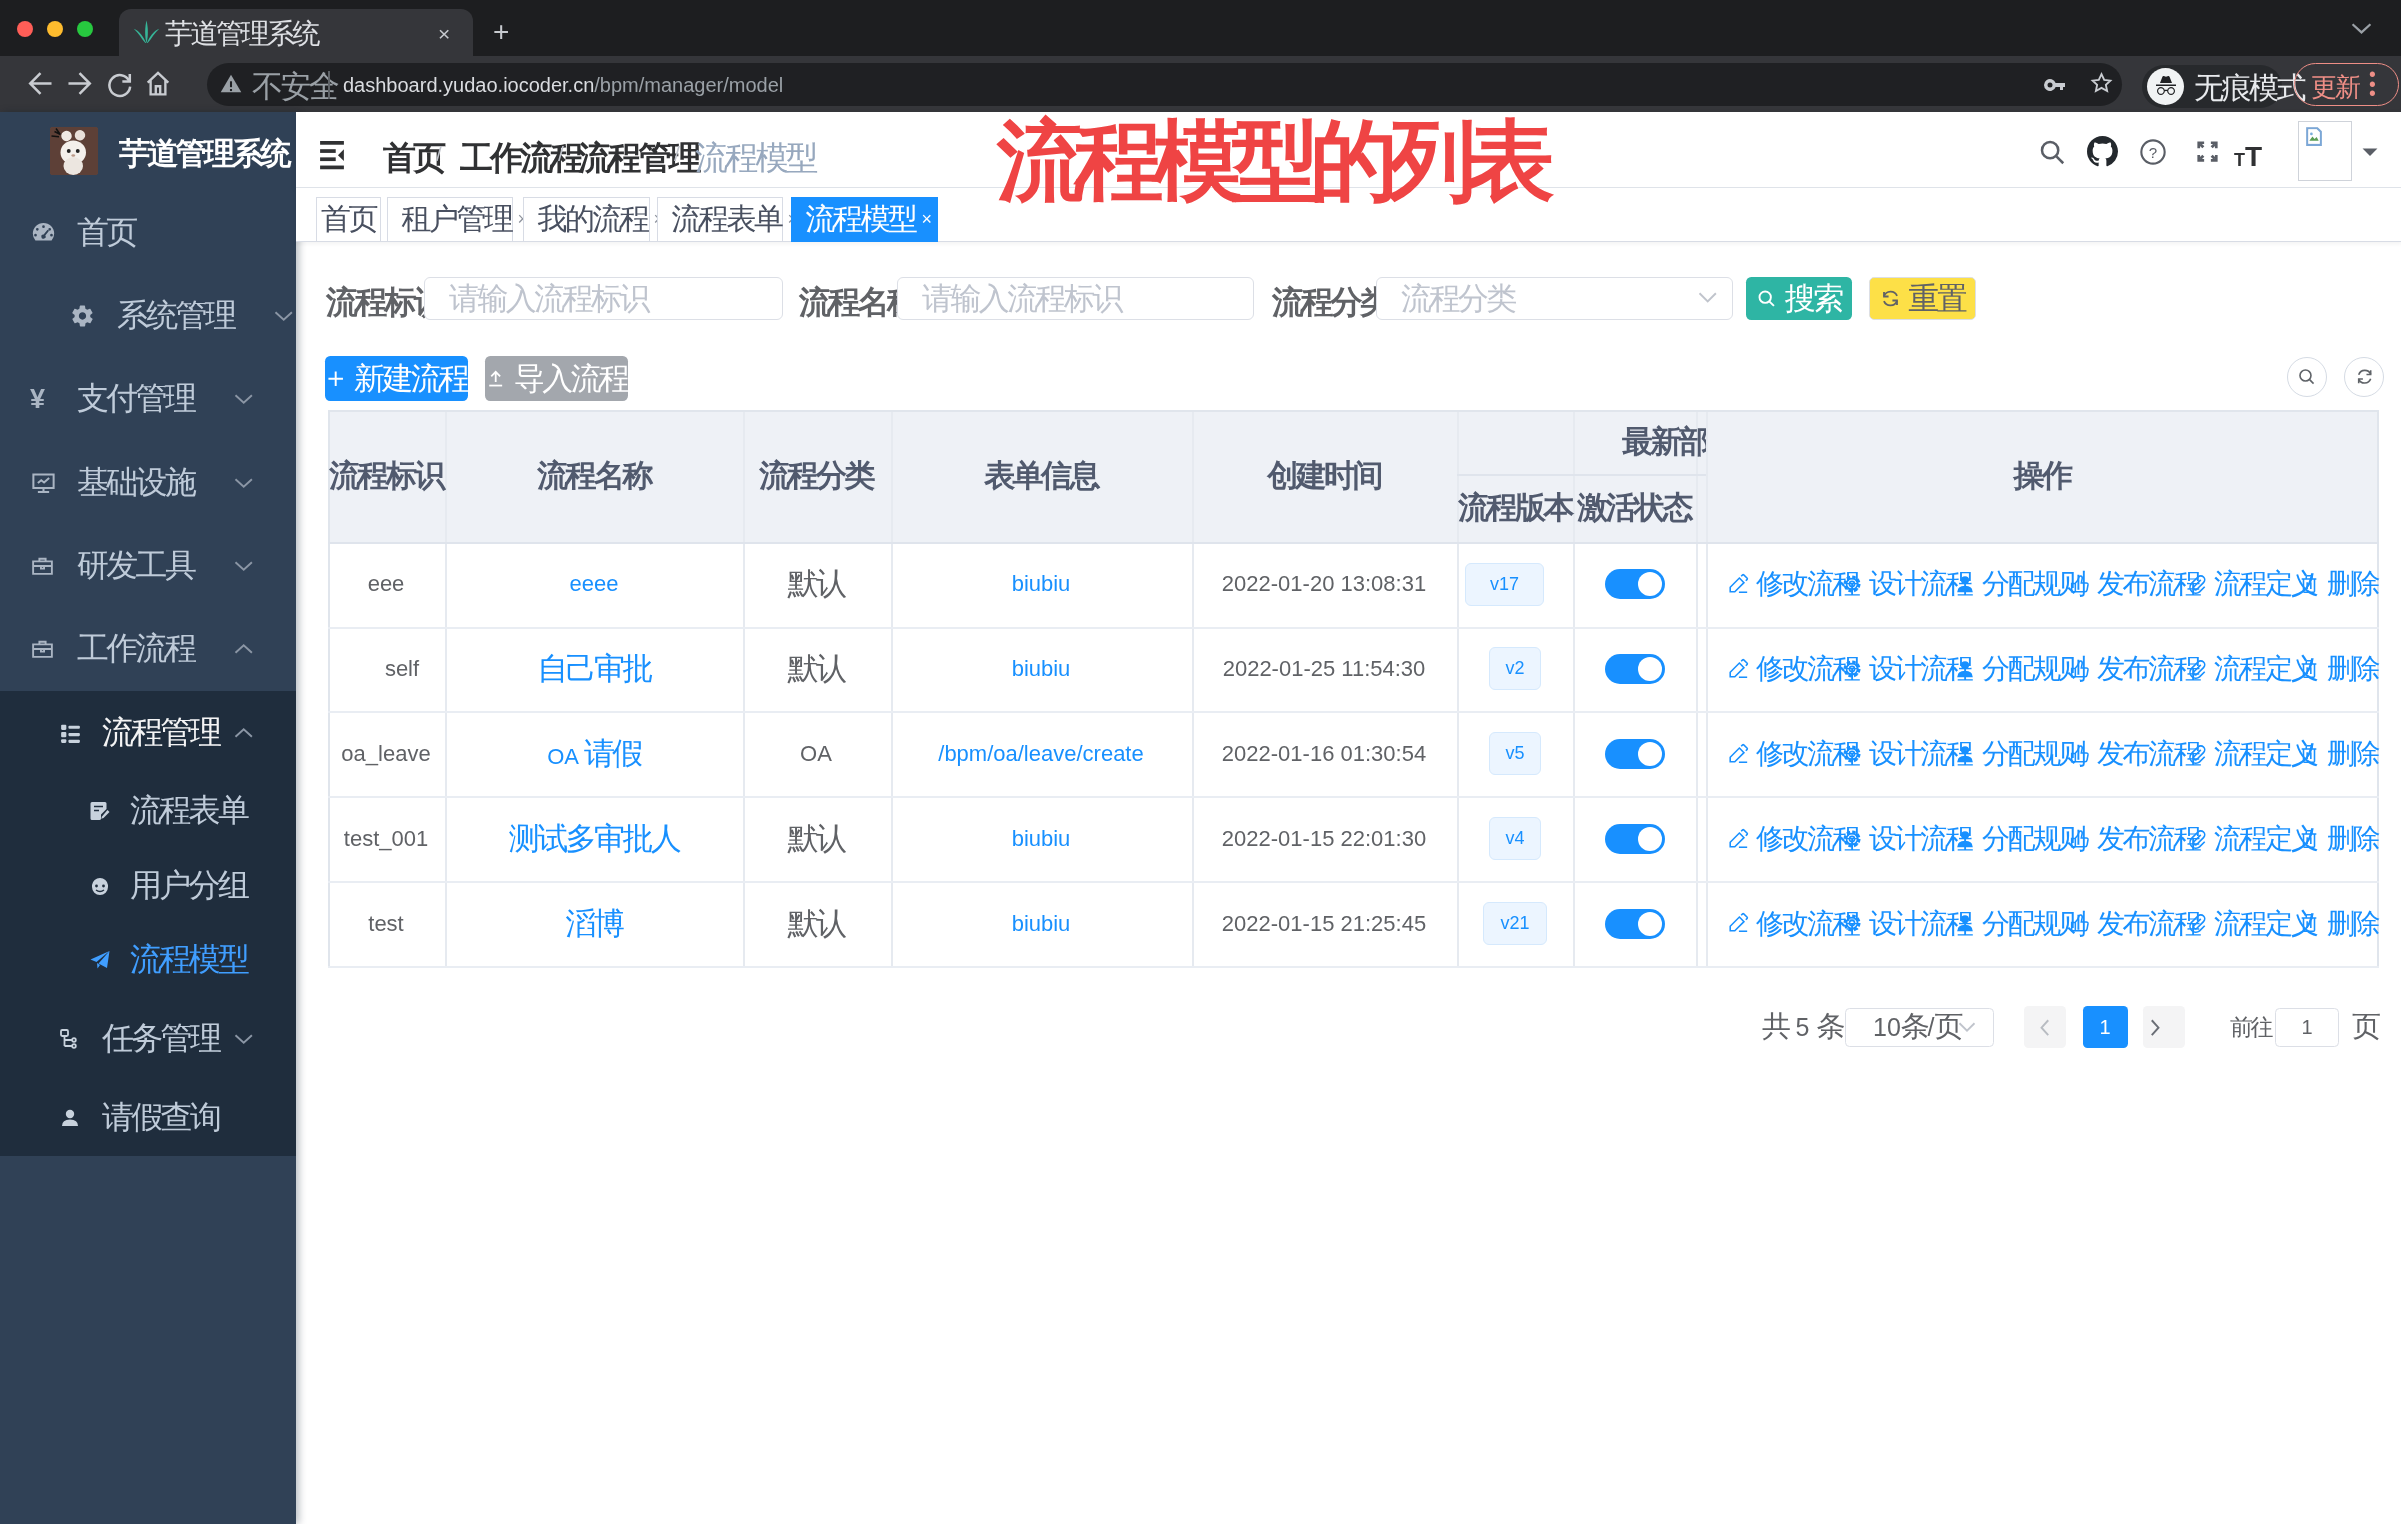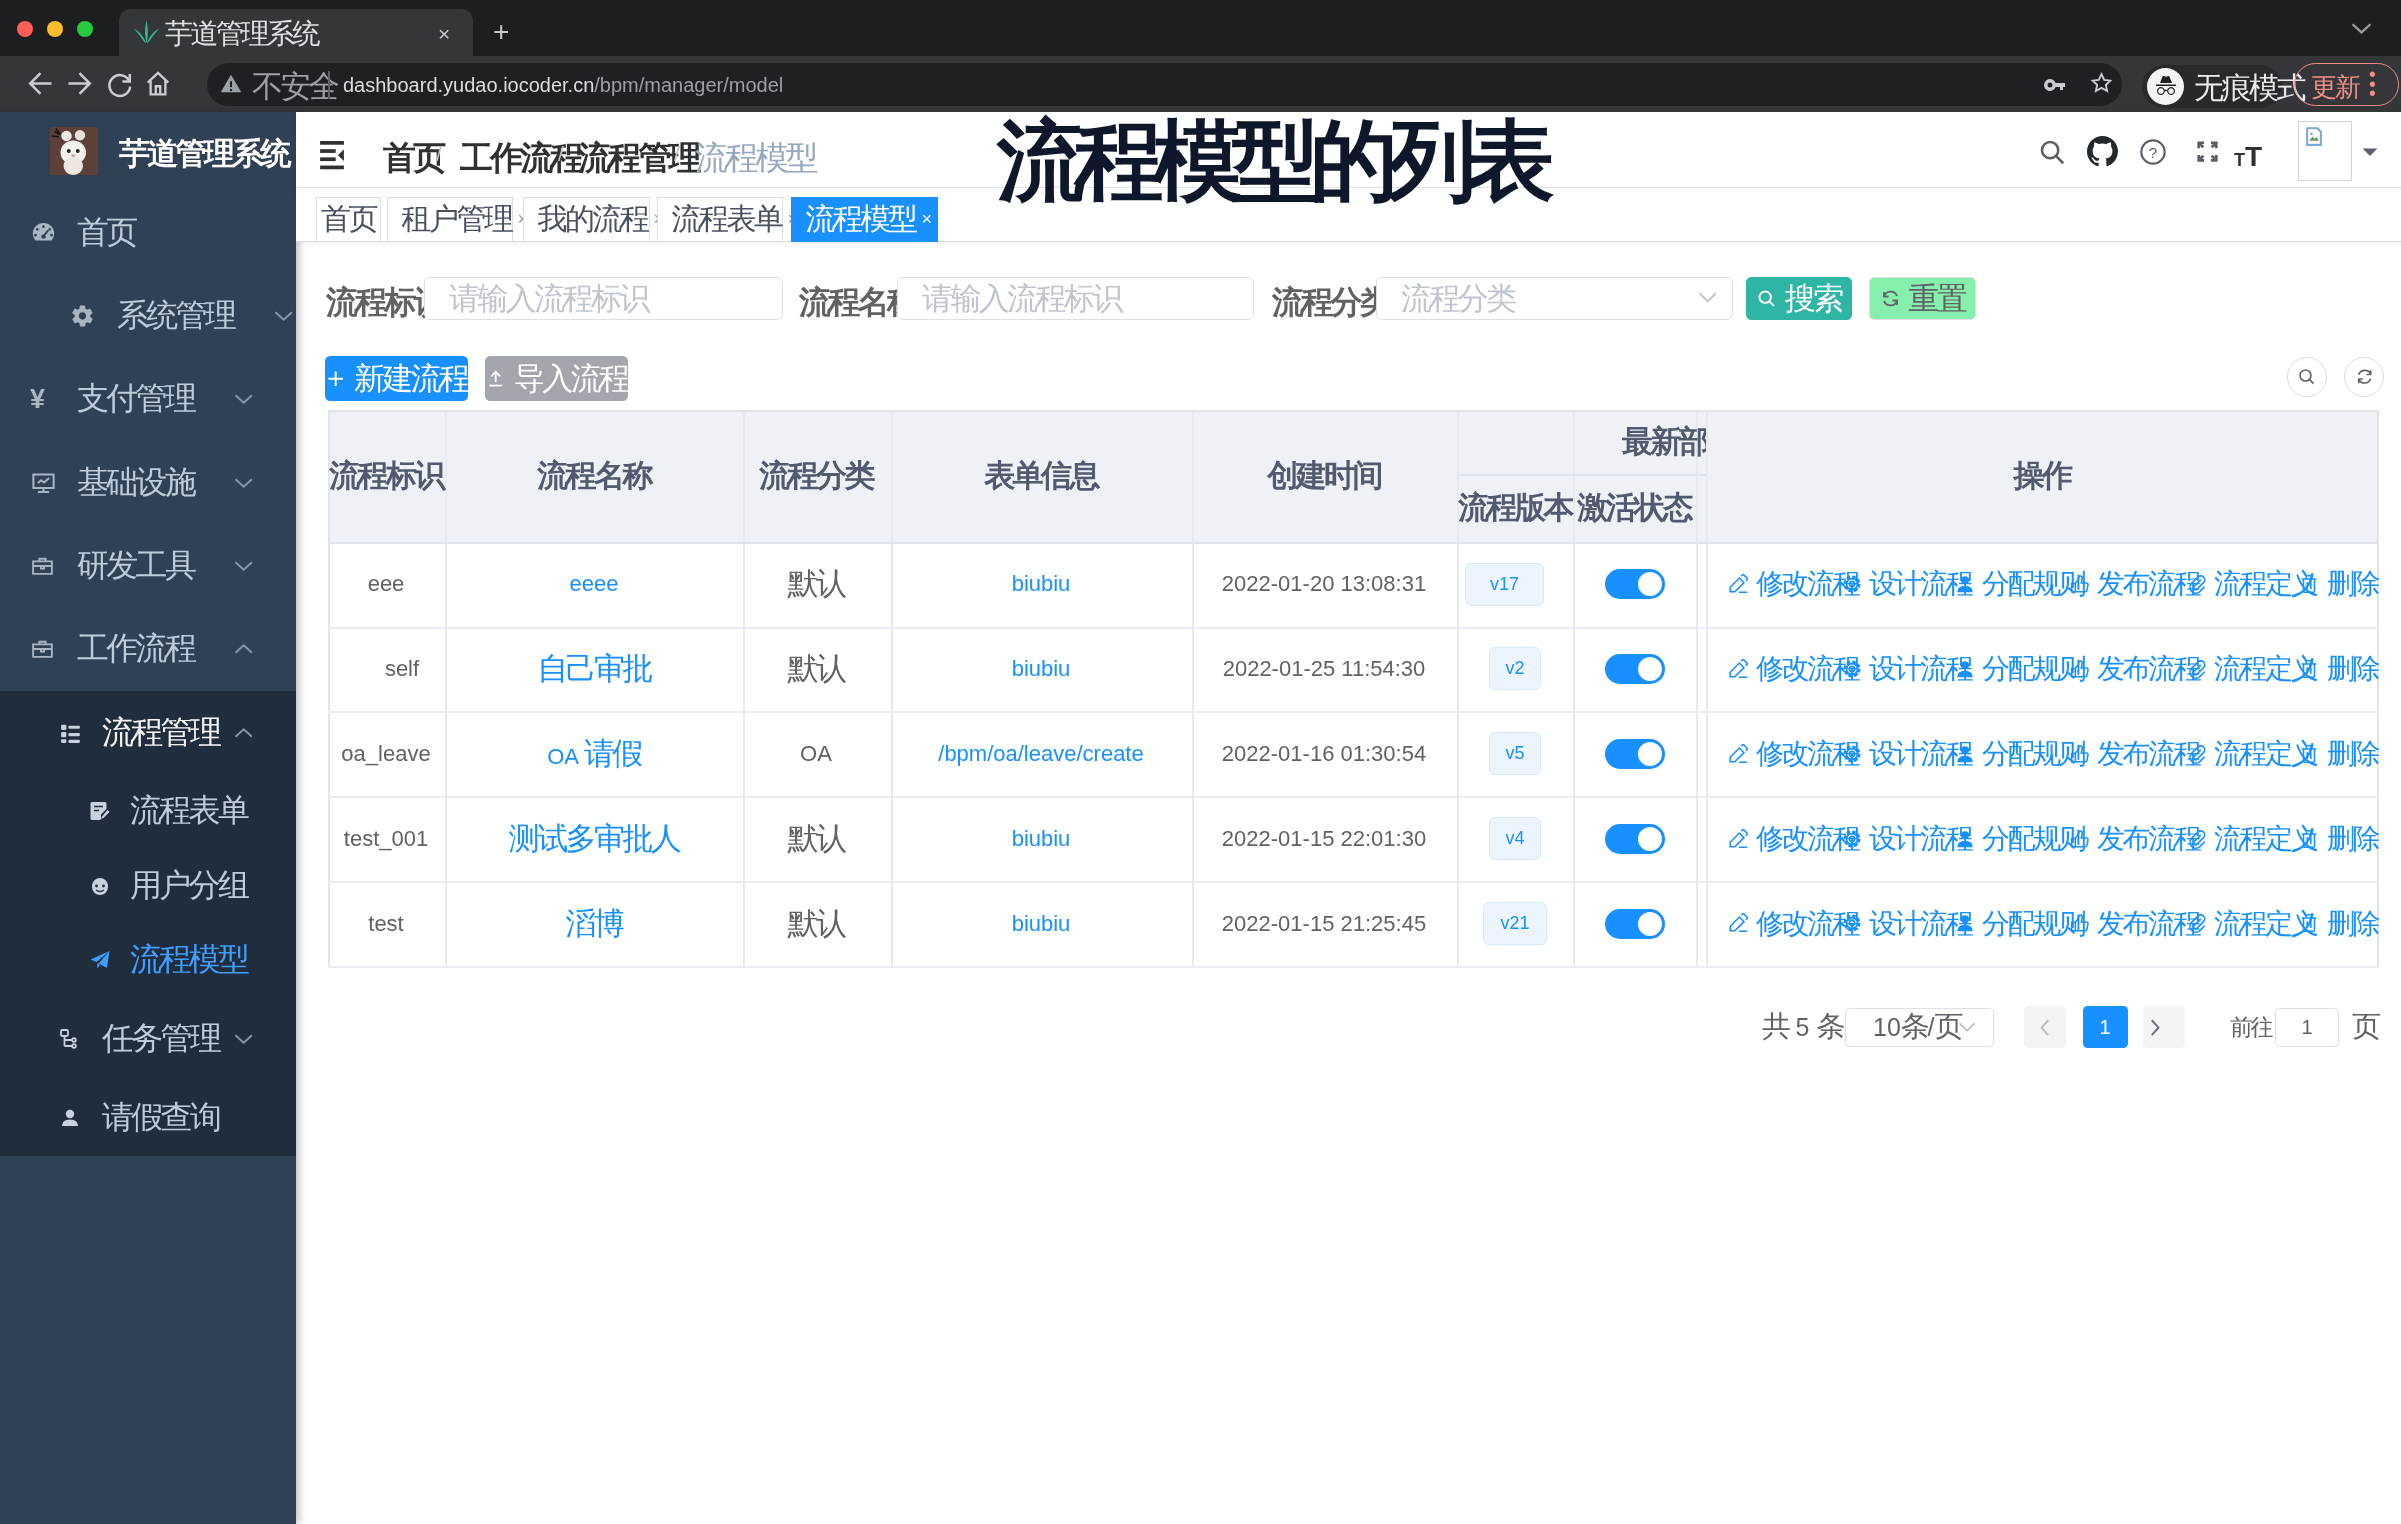--- a/index.html
+++ b/index.html
@@ -40,21 +40,21 @@
 .blue, .cc.blue { color:#1890ff !important; }
 .vtag { position:absolute; background:#ecf5ff; border:1.5px solid #d5e9fd; border-radius:6px;
   color:#1890ff; font-size:18px; text-align:center; }
 .switch { position:absolute; width:60px; height:30px; border-radius:15px; background:#1890ff; }
 .switch i { position:absolute; right:3px; top:3px; width:24px; height:24px; border-radius:50%; background:#fff; }
 .hl { position:absolute; transform:translate(-50%,-50%); color:#515a6e; font-weight:bold; font-size:31px; letter-spacing:-2.6px; white-space:nowrap; text-align:center;}
 .cc { position:absolute; transform:translate(-50%,-50%); color:#606266; font-size:22px; white-space:nowrap; }
 .act { position:absolute; color:#1890ff; font-size:28px; letter-spacing:-2.4px; white-space:nowrap; }
 
 .pgbtn { position:absolute; top:1006px; width:42px; height:42px; background:#f4f4f5; border-radius:4.5px; }
-#anno { left:997px; top:102px; color:#0f172a; font-size:88px; font-weight:bold; white-space:nowrap; letter-spacing:-9.7px;font-family:Liberation Mono, monospace;}
+#anno { left:997px; top:102px; color:#ef4444; font-size:88px; font-weight:bold; white-space:nowrap; letter-spacing:-9.7px;font-family:Liberation Mono, monospace;}
 </style>
 </head>
 <body>
 
 <div class="abs" id="strip"></div>
 <div class="abs tl" style="left:17px;background:#ff5e57;"></div>
 <div class="abs tl" style="left:47px;background:#febc2e;"></div>
 <div class="abs tl" style="left:77px;background:#27c93f;"></div>
 <div class="abs" id="tab"></div>
 <div class="abs" style="left:133px;top:19.4px;">
@@ -384,21 +384,21 @@
   <svg class="abs" style="right:15px;top:13.4px;" width="19.4" height="13.4" viewBox="0 0 26 18">
       <path d="M2 3 L13 14 L24 3" stroke="#c0c4cc" stroke-width="2.6" fill="none"></path>
     </svg>
 </div>
 <div class="btn" style="left:1746px;top:277px;width:106px;background:#2eb5a4;">
  <svg width="21" height="21" viewBox="0 0 24 24" style="margin-right:7.4px;">
       <circle cx="10.5" cy="10.5" r="6.5" stroke="#fff" stroke-width="2.2" fill="none"></circle>
       <path d="M15.5 15.5 L20.5 20.5" stroke="#fff" stroke-width="2.2"></path>
     </svg>搜索
 </div>
-<div class="btn" style="left:1869px;top:277px;width:107px;background:#86efac;border:1.5px solid #dcdfe6;color:#606266;">
+<div class="btn" style="left:1869px;top:277px;width:107px;background:#fde047;border:1.5px solid #dcdfe6;color:#606266;">
  <svg width="21" height="21" viewBox="0 0 24 24" style="margin-right:7.4px;">
       <g stroke="#606266" stroke-width="2.1" fill="none">
         <path d="M19.5 9 A8 8 0 0 0 4.6 9.5"></path>
         <path d="M4.5 15 A8 8 0 0 0 19.4 14.5"></path>
         <path d="M4.6 4.5 L4.6 9.7 L9.8 9.7" fill="none"></path>
         <path d="M19.4 19.5 L19.4 14.3 L14.2 14.3" fill="none"></path>
       </g>
     </svg>重置
 </div>
 

